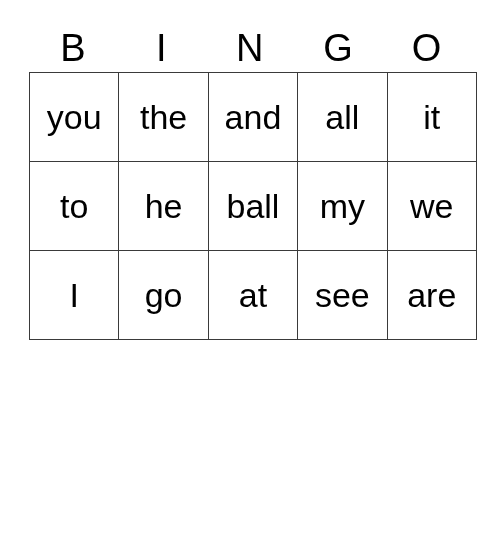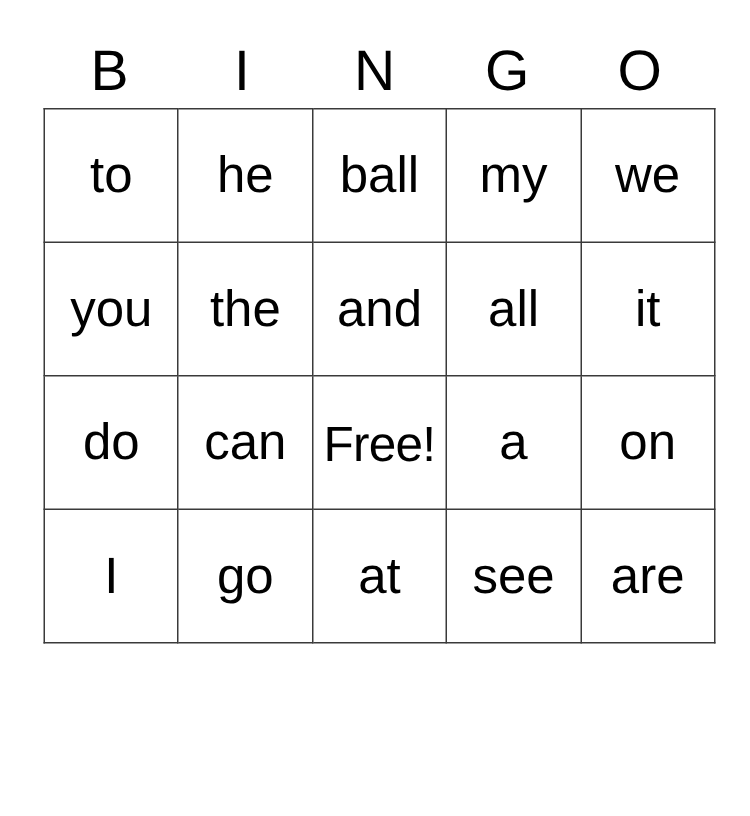--- a/index.html
+++ b/index.html
@@ -74,39 +74,32 @@
       <div class="header-cell">B</div>
       <div class="header-cell">I</div>
       <div class="header-cell">N</div>
       <div class="header-cell">G</div>
       <div class="header-cell">O</div>
     </div>
 
   <table class="grid">
     <tbody>
         <tr>
-          <td>to</td>
-          <td>he</td>
-          <td>ball</td>
-          <td>my</td>
-          <td>we</td>
-        </tr>
-        <tr>
           <td>you</td>
           <td>the</td>
           <td>and</td>
           <td>all</td>
           <td>it</td>
         </tr>
         <tr>
-          <td>do</td>
-          <td>can</td>
-          <td class="free-cell">Free!</td>
-          <td>a</td>
-          <td>on</td>
+          <td>to</td>
+          <td>he</td>
+          <td>ball</td>
+          <td>my</td>
+          <td>we</td>
         </tr>
         <tr>
           <td>I</td>
           <td>go</td>
           <td>at</td>
           <td>see</td>
           <td>are</td>
         </tr>
       </tbody>
   </table>

